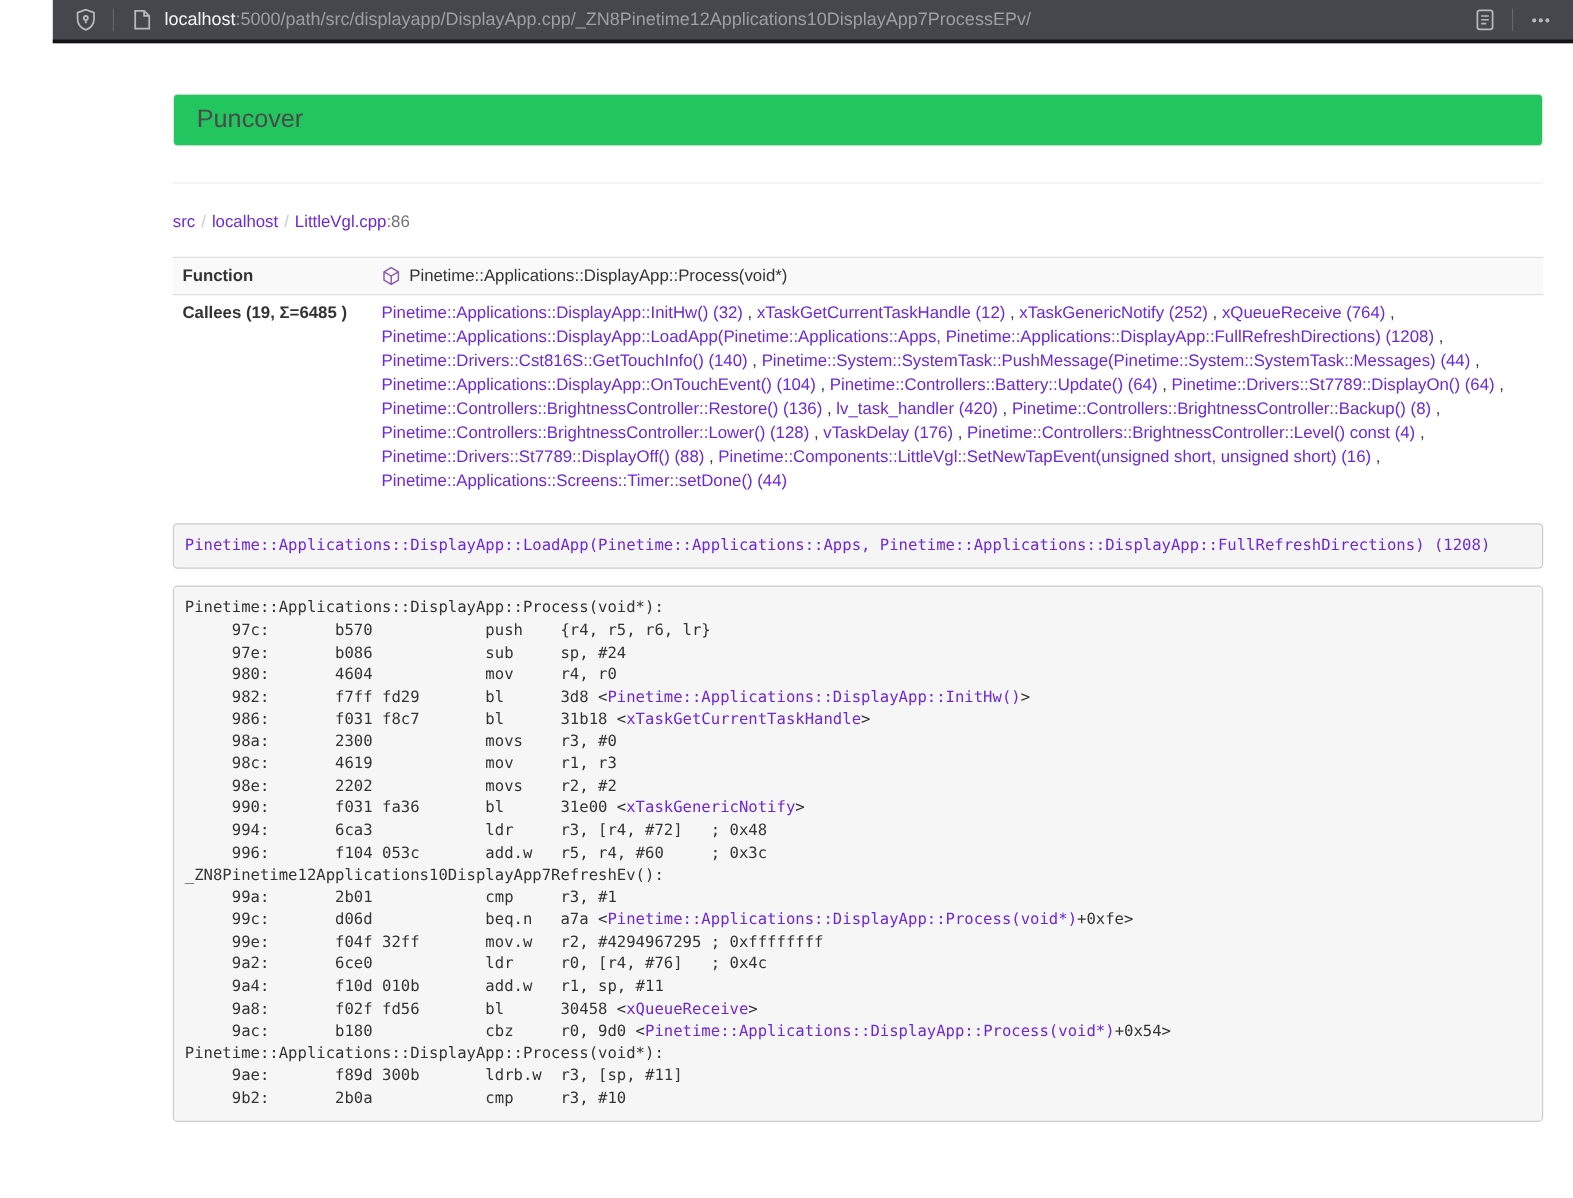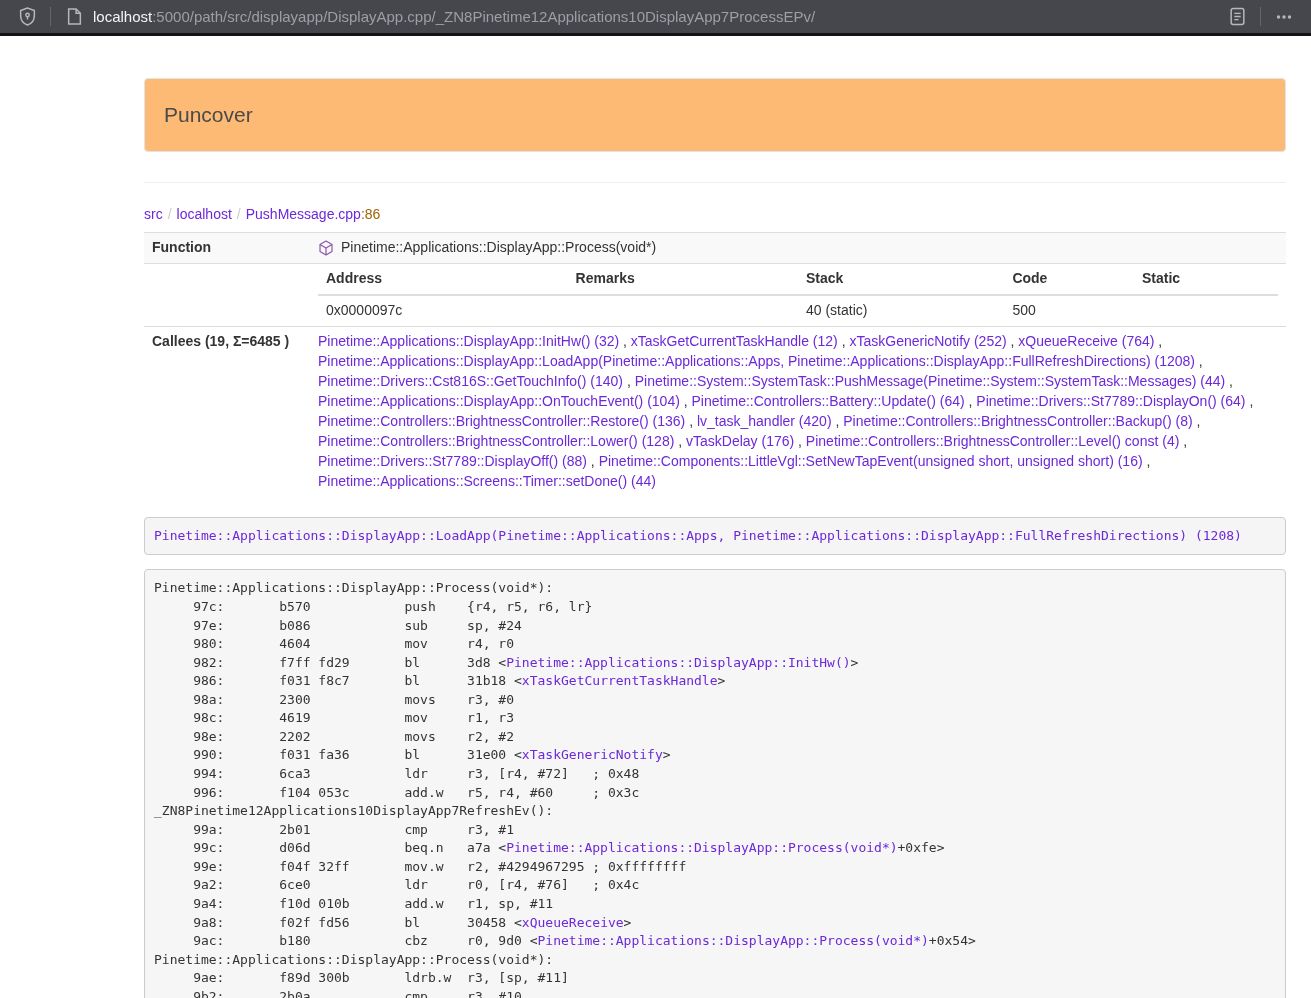--- a/index.html
+++ b/index.html
@@ -5,41 +5,41 @@
   html,body{margin:0;padding:0;}
   body{
     width:1311px;height:998px;overflow:hidden;background:#fff;
     font-family:"Liberation Sans",sans-serif;font-size:14px;color:#333;
     -webkit-font-smoothing:antialiased;
   }
   
   .topbar{
     height:36px;box-sizing:border-box;background:#45474d;
     border-bottom:3px solid #131316;
-    display:flex;align-items:center;padding:0 14px;
+    display:flex;align-items:center;padding:0 14px;margin-left:44px;
   }
   .topbar .vdiv{width:1px;height:19px;background:#63656b;margin:0 10px;flex:0 0 auto;}
   .icnbtn{display:flex;align-items:center;justify-content:center;width:26px;height:26px;flex:0 0 auto;}
   .urltext{font-size:15px;color:#9d9fa4;white-space:nowrap;overflow:hidden;margin-left:6px;flex:1 1 auto;}
   .urltext .host{color:#f5f5f7;}
   .topbar .right{display:flex;align-items:center;flex:0 0 auto;}
   
   .content{margin-left:144px;width:1142px;}
   .well{
-    margin-top:42px;background:#fdba74;border:1px solid #e3e3e3;border-radius:4px;
-    padding:24px 19px;box-sizing:border-box;
+    margin-top:42px;background:#22c55e;border:1px solid #e3e3e3;border-radius:4px;
+    padding:9px 19px;box-sizing:border-box;
   }
   .well .ptitle{margin:0;font-size:21px;font-weight:400;color:#4a4a4a;line-height:24px;}
   hr.rule{border:0;border-top:1px solid #eee;margin:30px 0 0 0;}
   .breadcrumb{margin-top:21px;font-size:14px;line-height:20px;}
   .breadcrumb .sep{color:#ccc;padding:0 5px;}
-  .breadcrumb .suffix{color:#a16207;}
+  .breadcrumb .suffix{color:#737373;}
   a.lnk{color:#6d28d9;text-decoration:none;cursor:pointer;}
   
-  table.tbl{width:100%;border-collapse:collapse;margin-top:8px;table-layout:fixed;}
+  table.tbl{width:100%;border-collapse:collapse;margin-top:20px;table-layout:fixed;}
   .tbl > tbody > tr > th,
   .tbl > tbody > tr > td{
     padding:5px 8px;text-align:left;vertical-align:top;
     border-top:1px solid #ddd;line-height:1.42857;font-size:14px;
   }
   .tbl > tbody > tr.striped{background:#f9f9f9;}
   .tbl .rowhead{width:150px;font-weight:bold;color:#333;}
   .tbl td.nested{padding-top:0;padding-bottom:0;}
   .symline{display:flex;align-items:center;}
   .symline .cube{flex:0 0 auto;margin-right:7px;display:inline-flex;}
@@ -98,63 +98,38 @@
 
 <div class="content">
 
   <div class="well">
     <div class="ptitle">Puncover</div>
   </div>
 
   <hr class="rule">
 
   <div class="breadcrumb">
-    <a class="lnk" href="#">src</a><span class="sep">/</span><a class="lnk" href="#">localhost</a><span class="sep">/</span><a class="lnk" href="#">PushMessage.cpp</a><span class="suffix">:86</span>
+    <a class="lnk" href="#">src</a><span class="sep">/</span><a class="lnk" href="#">localhost</a><span class="sep">/</span><a class="lnk" href="#">LittleVgl.cpp</a><span class="suffix">:86</span>
   </div>
 
   <table class="tbl">
     <tbody>
       <tr class="striped">
         <th class="rowhead">Function</th>
         <td>
           <span class="symline">
             <span class="cube">
               <svg width="16" height="16" viewBox="0 0 16 16" fill="none" stroke="#8d56ad" stroke-width="1.2" stroke-linejoin="round">
                 <path d="M8 1 L14 4.5 V11.5 L8 15 L2 11.5 V4.5 Z"></path>
                 <path d="M2 4.5 L8 8 L14 4.5"></path>
                 <path d="M8 8 V15"></path>
               </svg>
             </span>
             <span>Pinetime::Applications::DisplayApp::Process(void*)</span>
           </span>
-        </td>
-      </tr>
-      <tr>
-        <td class="rowhead"></td>
-        <td class="nested">
-          <table class="inner">
-            <thead>
-              <tr>
-                <th style="width:26%">Address</th>
-                <th style="width:24%">Remarks</th>
-                <th style="width:21.5%">Stack</th>
-                <th style="width:13.5%">Code</th>
-                <th style="width:15%">Static</th>
-              </tr>
-            </thead>
-            <tbody>
-              <tr>
-                <td>0x0000097c</td>
-                <td></td>
-                <td>40 (static)</td>
-                <td>500</td>
-                <td></td>
-              </tr>
-            </tbody>
-          </table>
         </td>
       </tr>
       <tr>
         <th class="rowhead">Callees (19, Σ=6485 )</th>
         <td><a href="#" class="lnk">Pinetime::Applications::DisplayApp::InitHw() (32)</a> , <a href="#" class="lnk">xTaskGetCurrentTaskHandle (12)</a> , <a href="#" class="lnk">xTaskGenericNotify (252)</a> , <a href="#" class="lnk">xQueueReceive (764)</a> , <a href="#" class="lnk">Pinetime::Applications::DisplayApp::LoadApp(Pinetime::Applications::Apps, Pinetime::Applications::DisplayApp::FullRefreshDirections) (1208)</a> , <a href="#" class="lnk">Pinetime::Drivers::Cst816S::GetTouchInfo() (140)</a> , <a href="#" class="lnk">Pinetime::System::SystemTask::PushMessage(Pinetime::System::SystemTask::Messages) (44)</a> , <a href="#" class="lnk">Pinetime::Applications::DisplayApp::OnTouchEvent() (104)</a> , <a href="#" class="lnk">Pinetime::Controllers::Battery::Update() (64)</a> , <a href="#" class="lnk">Pinetime::Drivers::St7789::DisplayOn() (64)</a> , <a href="#" class="lnk">Pinetime::Controllers::BrightnessController::Restore() (136)</a> , <a href="#" class="lnk">lv_task_handler (420)</a> , <a href="#" class="lnk">Pinetime::Controllers::BrightnessController::Backup() (8)</a> , <a href="#" class="lnk">Pinetime::Controllers::BrightnessController::Lower() (128)</a> , <a href="#" class="lnk">vTaskDelay (176)</a> , <a href="#" class="lnk">Pinetime::Controllers::BrightnessController::Level() const (4)</a> , <a href="#" class="lnk">Pinetime::Drivers::St7789::DisplayOff() (88)</a> , <a href="#" class="lnk">Pinetime::Components::LittleVgl::SetNewTapEvent(unsigned short, unsigned short) (16)</a> , <a href="#" class="lnk">Pinetime::Applications::Screens::Timer::setDone() (44)</a></td>
       </tr>
     </tbody>
   </table>
 
   <div class="codewell"><a class="lnk" href="#">Pinetime::Applications::DisplayApp::LoadApp(Pinetime::Applications::Apps, Pinetime::Applications::DisplayApp::FullRefreshDirections) (1208)</a></div>

